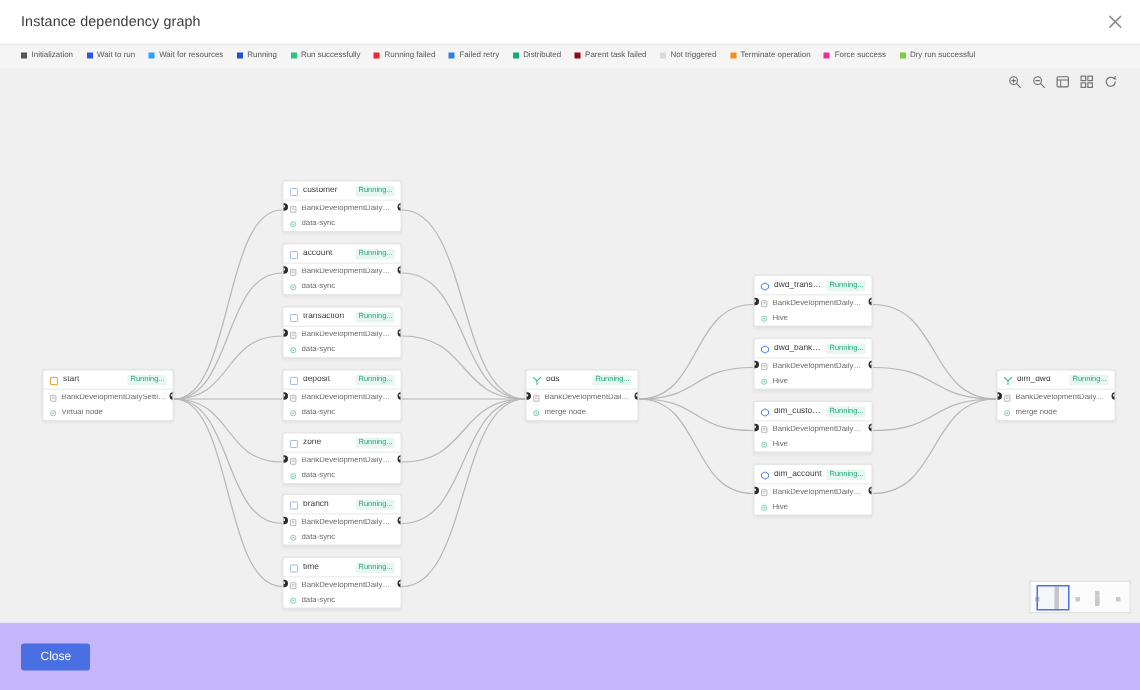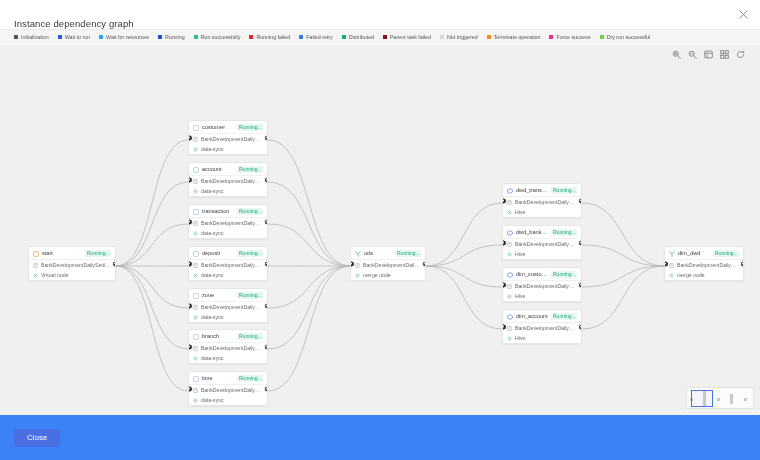--- a/index.html
+++ b/index.html
@@ -19,21 +19,21 @@
     display: flex;
     flex-direction: column;
   }
 
   
   .dlg-header {
     position: relative;
     height: 30px;
     border-bottom: 1px solid #eaeaea;
     display: flex;
-    align-items: flex-end;
+    align-items: center;
     padding: 0 14px;
     flex: 0 0 auto;
   }
   .dlg-title {
     font-size: 9.5px;
     color: #3a3a3a;
     letter-spacing: .1px;
   }
   .dlg-close {
     position: absolute;
@@ -210,21 +210,21 @@
     border-radius: 50%;
     background: #fff;
   }
   .port.left  { left: -3.5px; }
   .port.right { right: -3.5px; }
 
   
   .dlg-footer {
     flex: 0 0 auto;
     height: 45px;
-    background: #3b82f6;
+    background: #c4b5fd;
     display: flex;
     align-items: center;
     padding: 0 14px;
   }
   .btn-close {
     background: #4a6fe3;
     color: #fff;
     border: none;
     border-radius: 2px;
     font-size: 8px;

